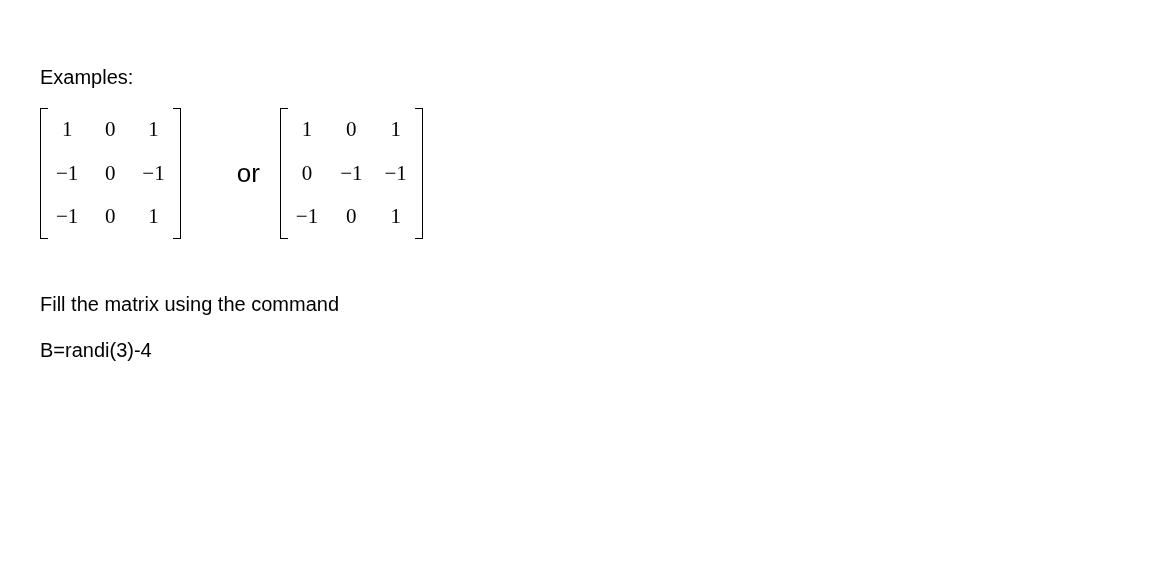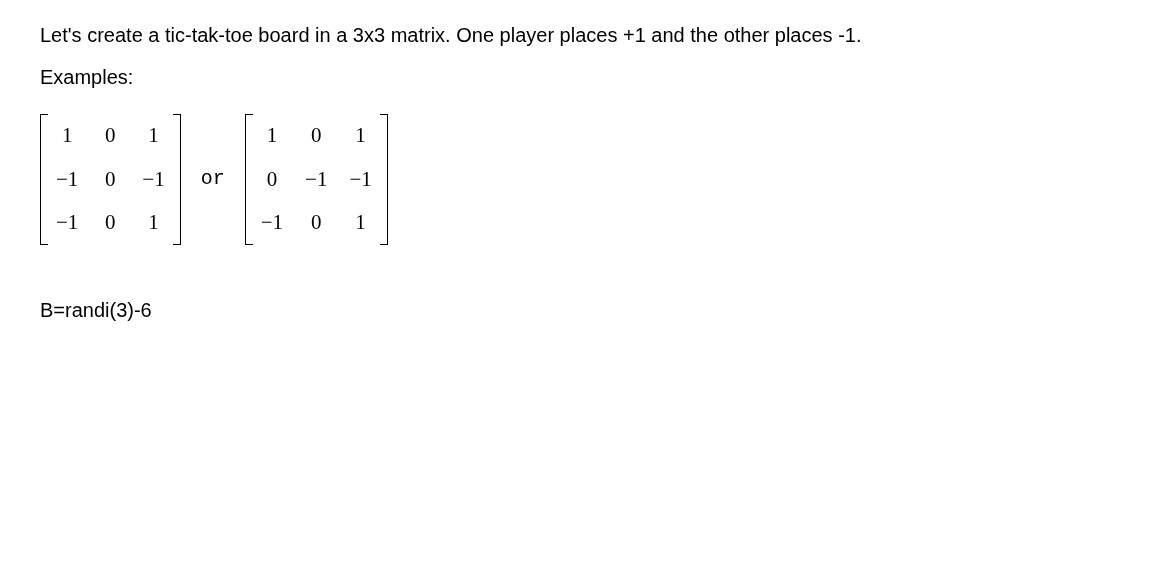--- a/index.html
+++ b/index.html
@@ -14,21 +14,21 @@
       background: #fff;
       padding: 20px 40px;
       width: 1170px;
       line-height: 1.5;
     }
     .paragraph {
       margin-bottom: 12px;
     }
     .examples-label {
       margin-top: 10px;
-      margin-bottom: 22px;
+      margin-bottom: 16px;
     }
     .matrices-row {
       display: flex;
       align-items: center;
       gap: 20px;
       margin-bottom: 50px;
       margin-left: 0px;
       font-family: 'Times New Roman', Times, serif;
       font-size: 21px;
     }
@@ -56,38 +56,39 @@
       column-gap: 22px;
       row-gap: 12px;
       padding: 6px 8px;
     }
     .matrix-cell {
       text-align: center;
       min-width: 20px;
       white-space: nowrap;
     }
     .or-text {
-      font-family: Liberation Mono, monospace;
-      font-size: 20px;
+      font-family: Liberation Sans, sans-serif;
+      font-size: 26px;
+      margin-left: 36px;
     }
     .spaced-section {
       margin-top: 20px;
     }
     .spaced-line {
       margin-bottom: 16px;
     }
     .neg {
       white-space: nowrap;
     }
   </style>
 </head>
 <body>
 
 <div class="paragraph">
-  <span>Let's create a tic-tak-toe board in a 3x3 matrix.  One player places +1 and the other places -1.</span><br>
+  <br>
 </div>
 
 <div class="paragraph examples-label">Examples:</div>
 
 <div class="matrices-row">
   <div class="matrix">
     <div class="bracket left"></div>
     <div class="matrix-body">
       <div class="matrix-cell">1</div>
       <div class="matrix-cell">0</div>
@@ -115,14 +116,15 @@
       <div class="matrix-cell neg">−1</div>
       <div class="matrix-cell neg">−1</div>
       <div class="matrix-cell">0</div>
       <div class="matrix-cell">1</div>
     </div>
     <div class="bracket right"></div>
   </div>
 </div>
 
 <div class="spaced-section">
-  <div class="spaced-line">B=randi(3)-6</div>
+  <div class="spaced-line">Fill the matrix using the command</div>
+  <div class="spaced-line">B=randi(3)-4</div>
 </div>
 
 </body></html>

